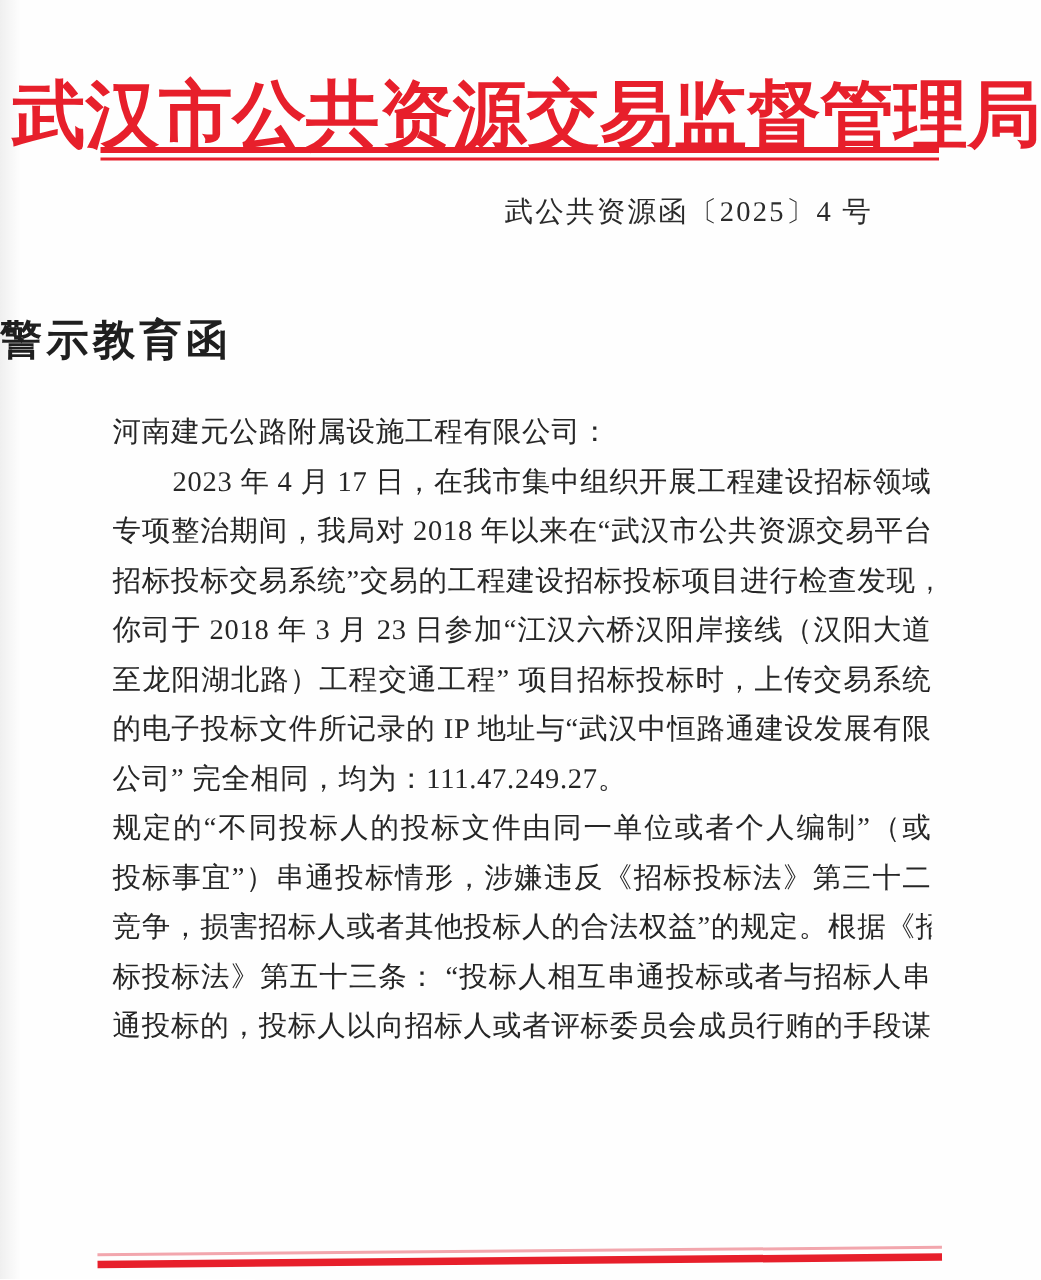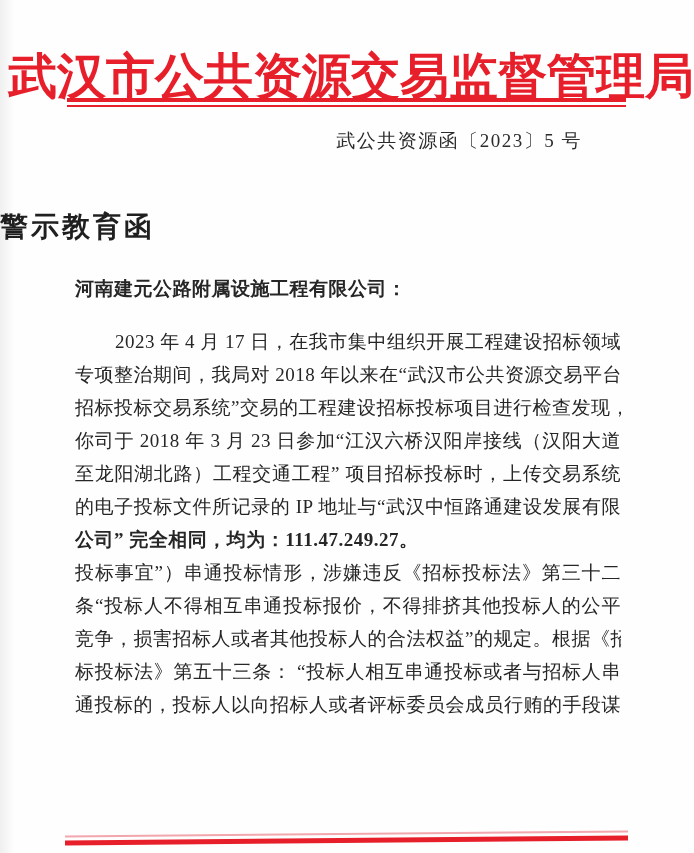--- a/index.html
+++ b/index.html
@@ -74,22 +74,22 @@
     font-size: 19px;
     line-height: 33px;
     height: 33px;
     color: var(--ink);
     letter-spacing: 0.5px;
     text-align: justify;
     text-align-last: justify;
     overflow: hidden;
     white-space: nowrap;
   }
-  .bline.ind { text-indent: 40px; margin-top: 20px; }
-  .bline.noj { text-align: right; text-align-last: left; font-weight: bold; }
+  .bline.ind { text-indent: 40px; }
+  .bline.noj { text-align: right; text-align-last: left; }
   .bline.pgap { margin-top: 8px; }
   .bottom-line {
     position: absolute;
     left: 65px;
     top: 833px;
     width: 563px;
     transform: rotate(-0.5deg);
     transform-origin: center;
   }
   .bottom-line .thin {
@@ -105,35 +105,35 @@
 </head>
 <body>
 
 <div class="page">
   <div class="scan-edge"></div>
 
   <div class="agency-name">武汉市公共资源交易监督管理局</div>
 
   <div class="red-divider"></div>
 
-  <div class="doc-number">武公共资源函〔2023〕5 号</div>
+  <div class="doc-number">武公共资源函〔2025〕4 号</div>
 
   <div class="doc-title">警示教育函</div>
 
   <div class="body-text">
     <div class="bline noj">河南建元公路附属设施工程有限公司：</div>
     <div class="bline ind">2023 年 4 月 17 日，在我市集中组织开展工程建设招标领域</div>
     <div class="bline">专项整治期间，我局对 2018 年以来在“武汉市公共资源交易平台</div>
     <div class="bline">招标投标交易系统”交易的工程建设招标投标项目进行检查发现，</div>
     <div class="bline">你司于 2018 年 3 月 23 日参加“江汉六桥汉阳岸接线（汉阳大道</div>
     <div class="bline">至龙阳湖北路）工程交通工程” 项目招标投标时，上传交易系统</div>
     <div class="bline">的电子投标文件所记录的 IP 地址与“武汉中恒路通建设发展有限</div>
     <div class="bline noj">公司” 完全相同，均为：111.47.249.27。</div>
+    <div class="bline">规定的“不同投标人的投标文件由同一单位或者个人编制”（或</div>
     <div class="bline">投标事宜”）串通投标情形，涉嫌违反《招标投标法》第三十二</div>
-    <div class="bline">条“投标人不得相互串通投标报价，不得排挤其他投标人的公平</div>
     <div class="bline">竞争，损害招标人或者其他投标人的合法权益”的规定。根据《招</div>
     <div class="bline">标投标法》第五十三条： “投标人相互串通投标或者与招标人串</div>
     <div class="bline">通投标的，投标人以向招标人或者评标委员会成员行贿的手段谋</div>
   </div>
 
   <div class="bottom-line">
     <div class="thin"></div>
     <div class="gapline"></div>
     <div class="thick"></div>
   </div>

